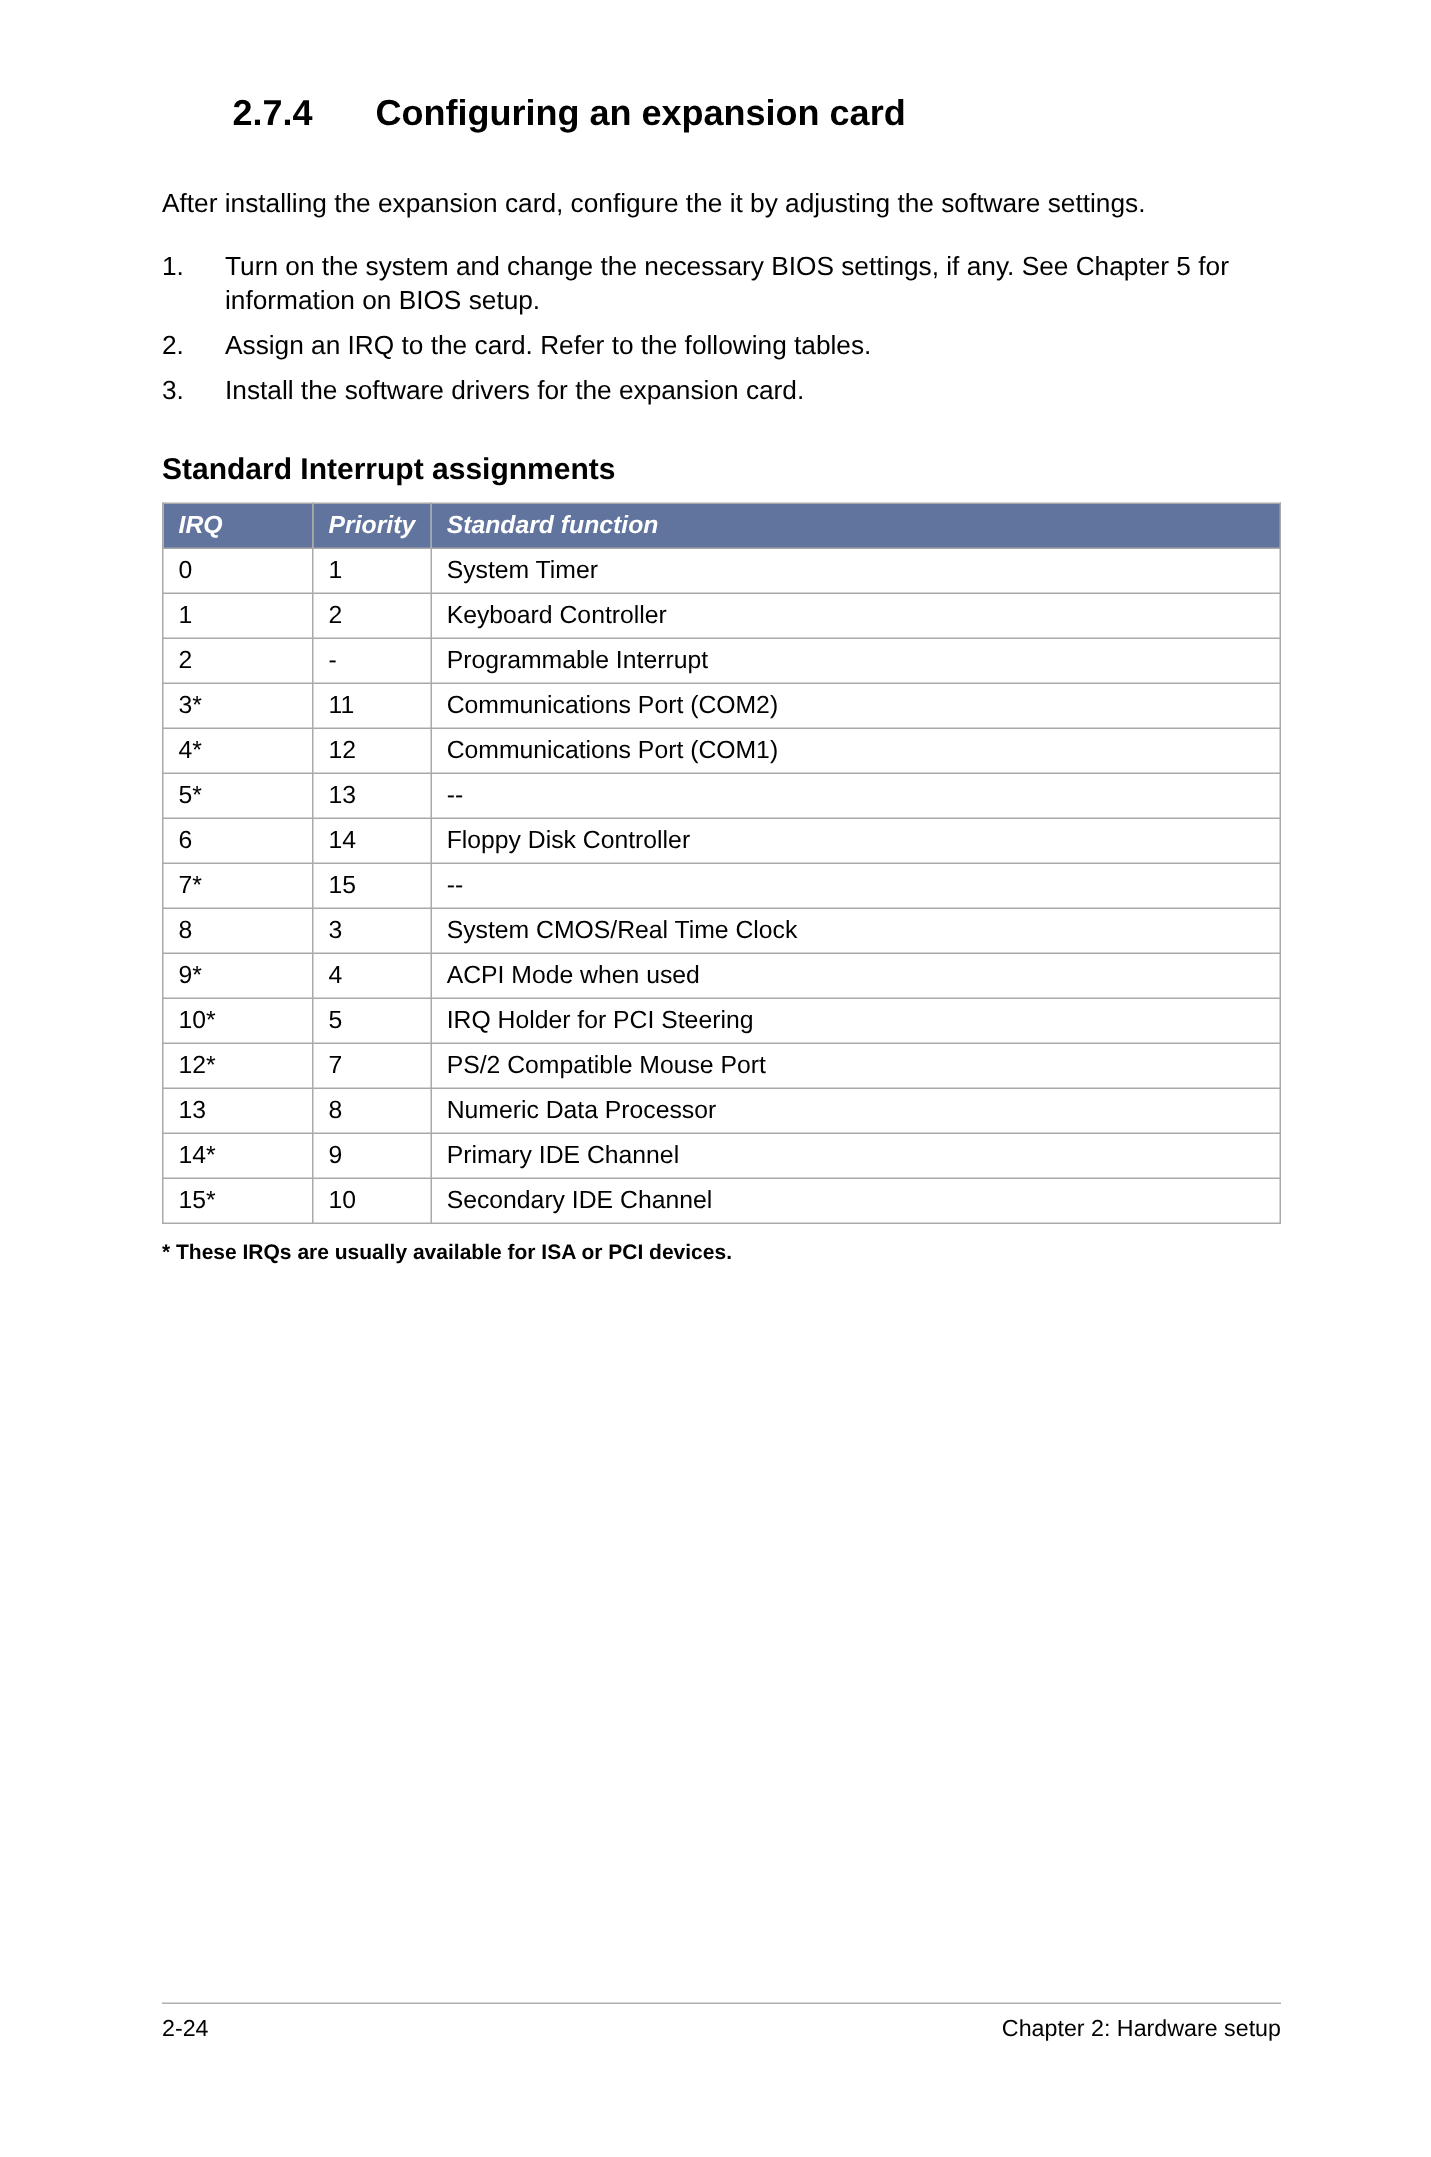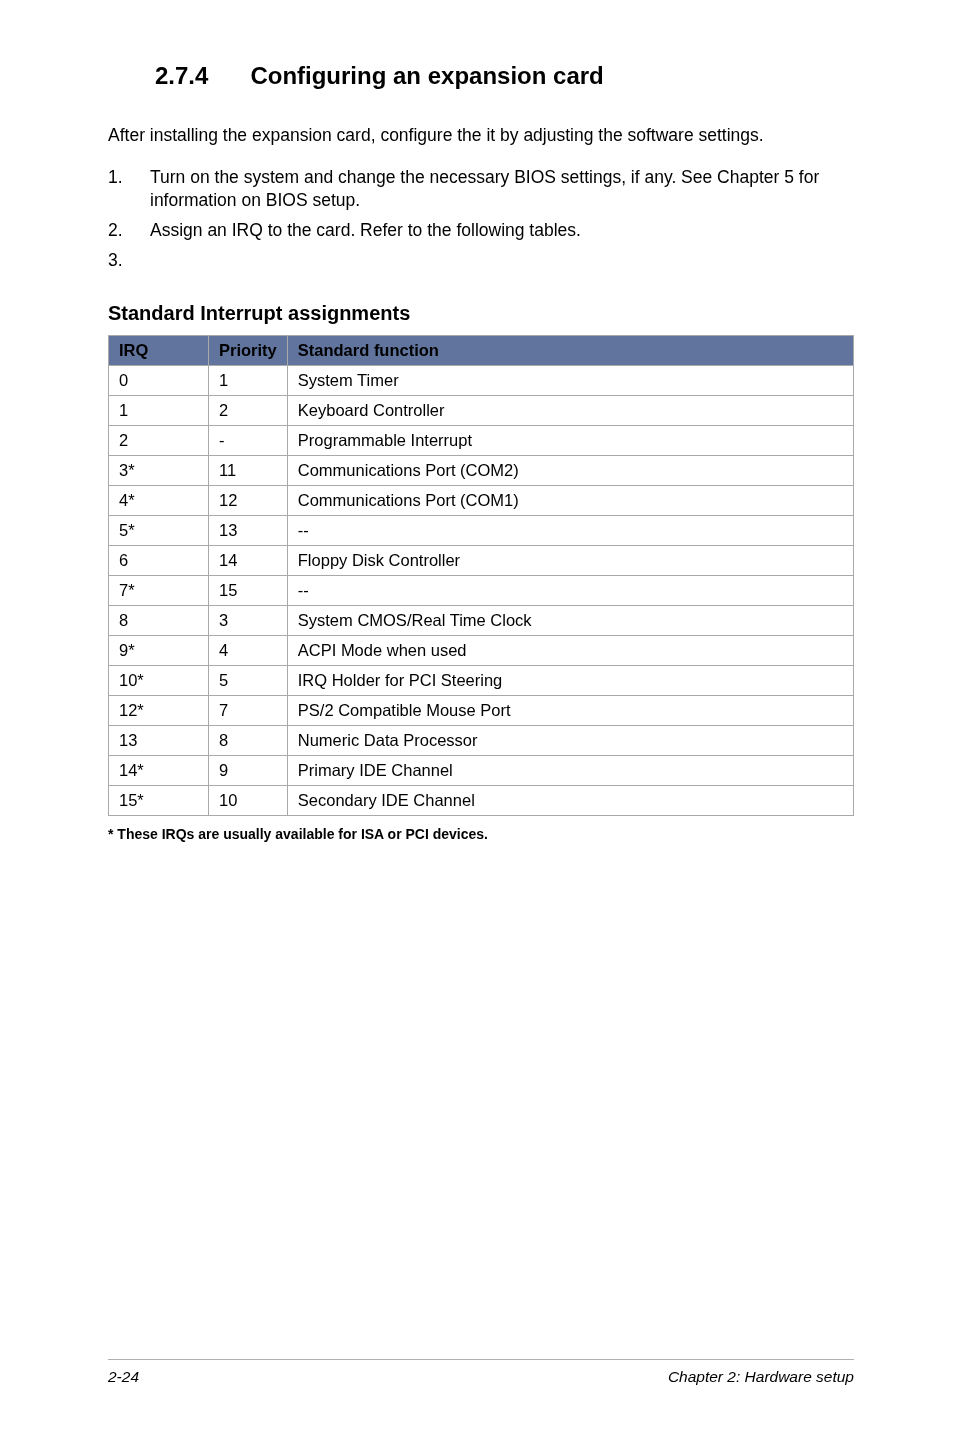--- a/index.html
+++ b/index.html
@@ -60,40 +60,40 @@
     border-collapse: collapse;
     font-size: 16.5px;
   }
   table.irq th, table.irq td {
     text-align: left;
     padding: 5px 10px;
     border: 1px solid #a9a9a9;
   }
   table.irq th {
     background: #61749e;
-    color: #000000;
-    font-weight: bold;
+    color: #ffffff;
+    font-weight: bold;
+    font-style: italic;
   }
   table.irq th.col-irq { width: 100px; }
   table.irq th.col-prio { width: 78px; }
   .footnote {
     font-size: 14px;
     font-weight: bold;
     margin-top: 10px;
   }
   .footer {
     margin-top: auto;
     border-top: 1px solid #b0b0b0;
     padding-top: 8px;
-    padding-bottom: 52px;
+    padding-bottom: 76px;
     display: flex;
     justify-content: space-between;
     font-size: 15.5px;
     color: #000000;
-    font-style: italic;
   }
 </style>
 </head>
 <body>
 
 <div class="page">
 
   <h2 class="section-heading">
     <span class="section-number">2.7.4</span><span>Configuring an expansion card</span>
   </h2>
@@ -104,20 +104,21 @@
     <li>
       <span class="num">1.</span>
       <span>Turn on the system and change the necessary BIOS settings, if any. See Chapter 5 for information on BIOS setup.</span>
     </li>
     <li>
       <span class="num">2.</span>
       <span>Assign an IRQ to the card. Refer to the following tables.</span>
     </li>
     <li>
       <span class="num">3.</span>
+      <span>Install the software drivers for the expansion card.</span>
     </li>
   </ol>
 
   <h3 class="sub-heading">Standard Interrupt assignments</h3>
 
   <table class="irq">
     <thead>
       <tr>
         <th class="col-irq">IRQ</th>
         <th class="col-prio">Priority</th>

